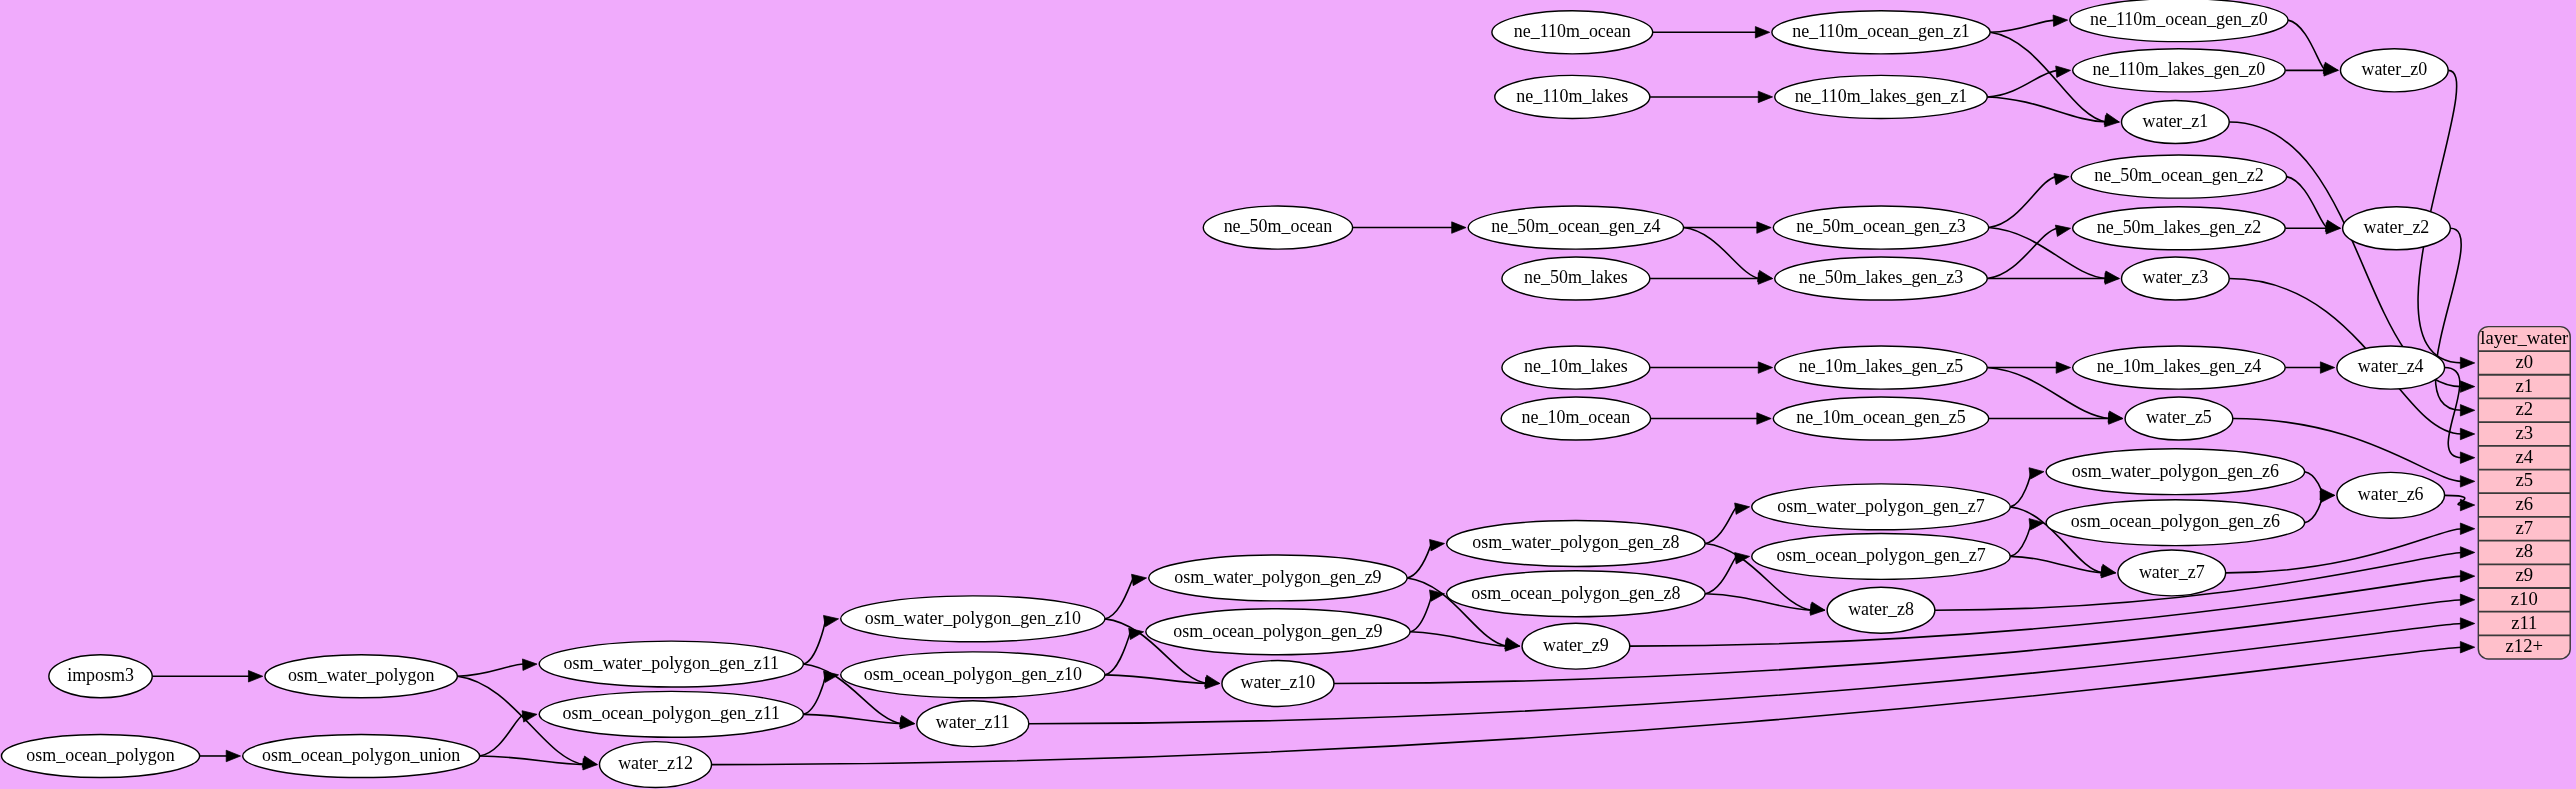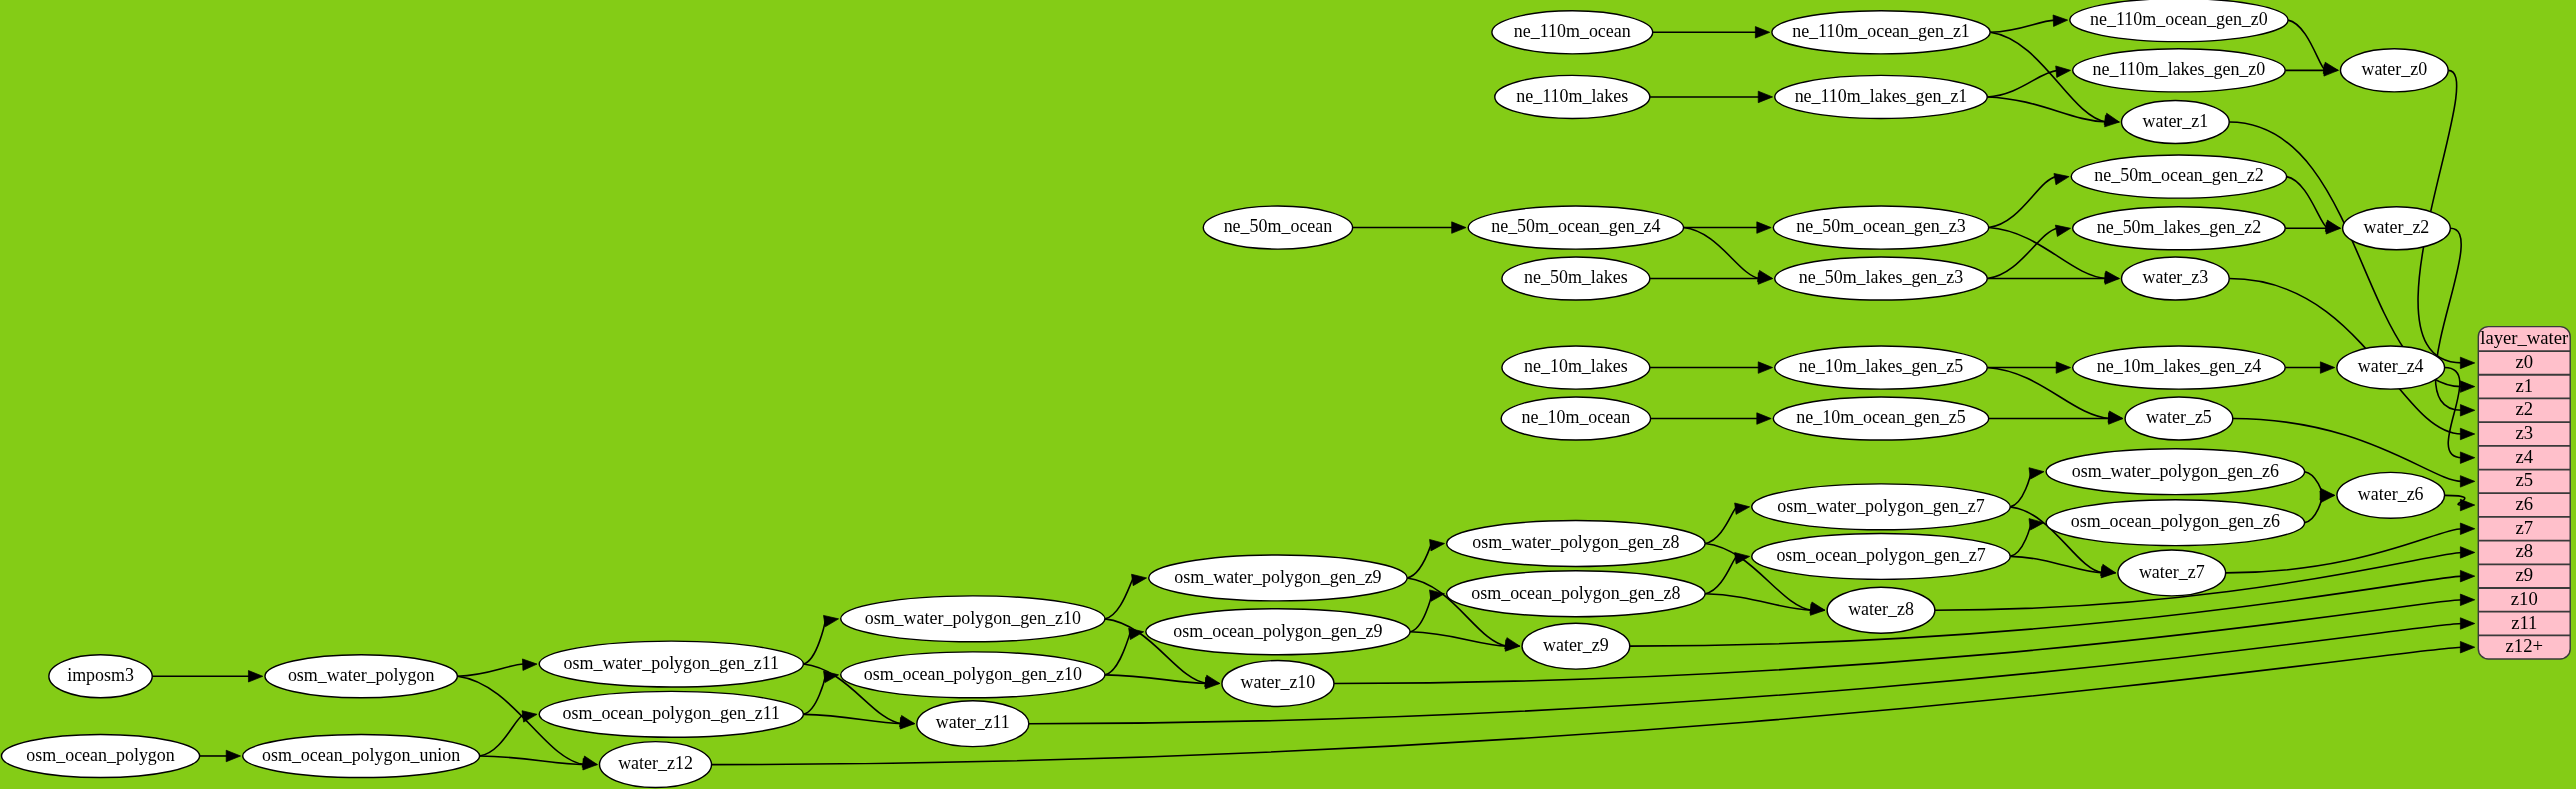--- a/index.html
+++ b/index.html
@@ -4,21 +4,21 @@
 <style>
   html, body {
     margin: 0;
     padding: 0;
     background: #ffffff;
   }
   #canvas {
     position: relative;
     width: 2576px;
     height: 789px;
-    background: #84cc16;
+    background: #f0abfc;
     font-family: "Liberation Serif", "DejaVu Serif", serif;
   }
   svg#graph {
     position: absolute;
     top: 0;
     left: 0;
     width: 2576px;
     height: 789px;
     display: block;
   }

